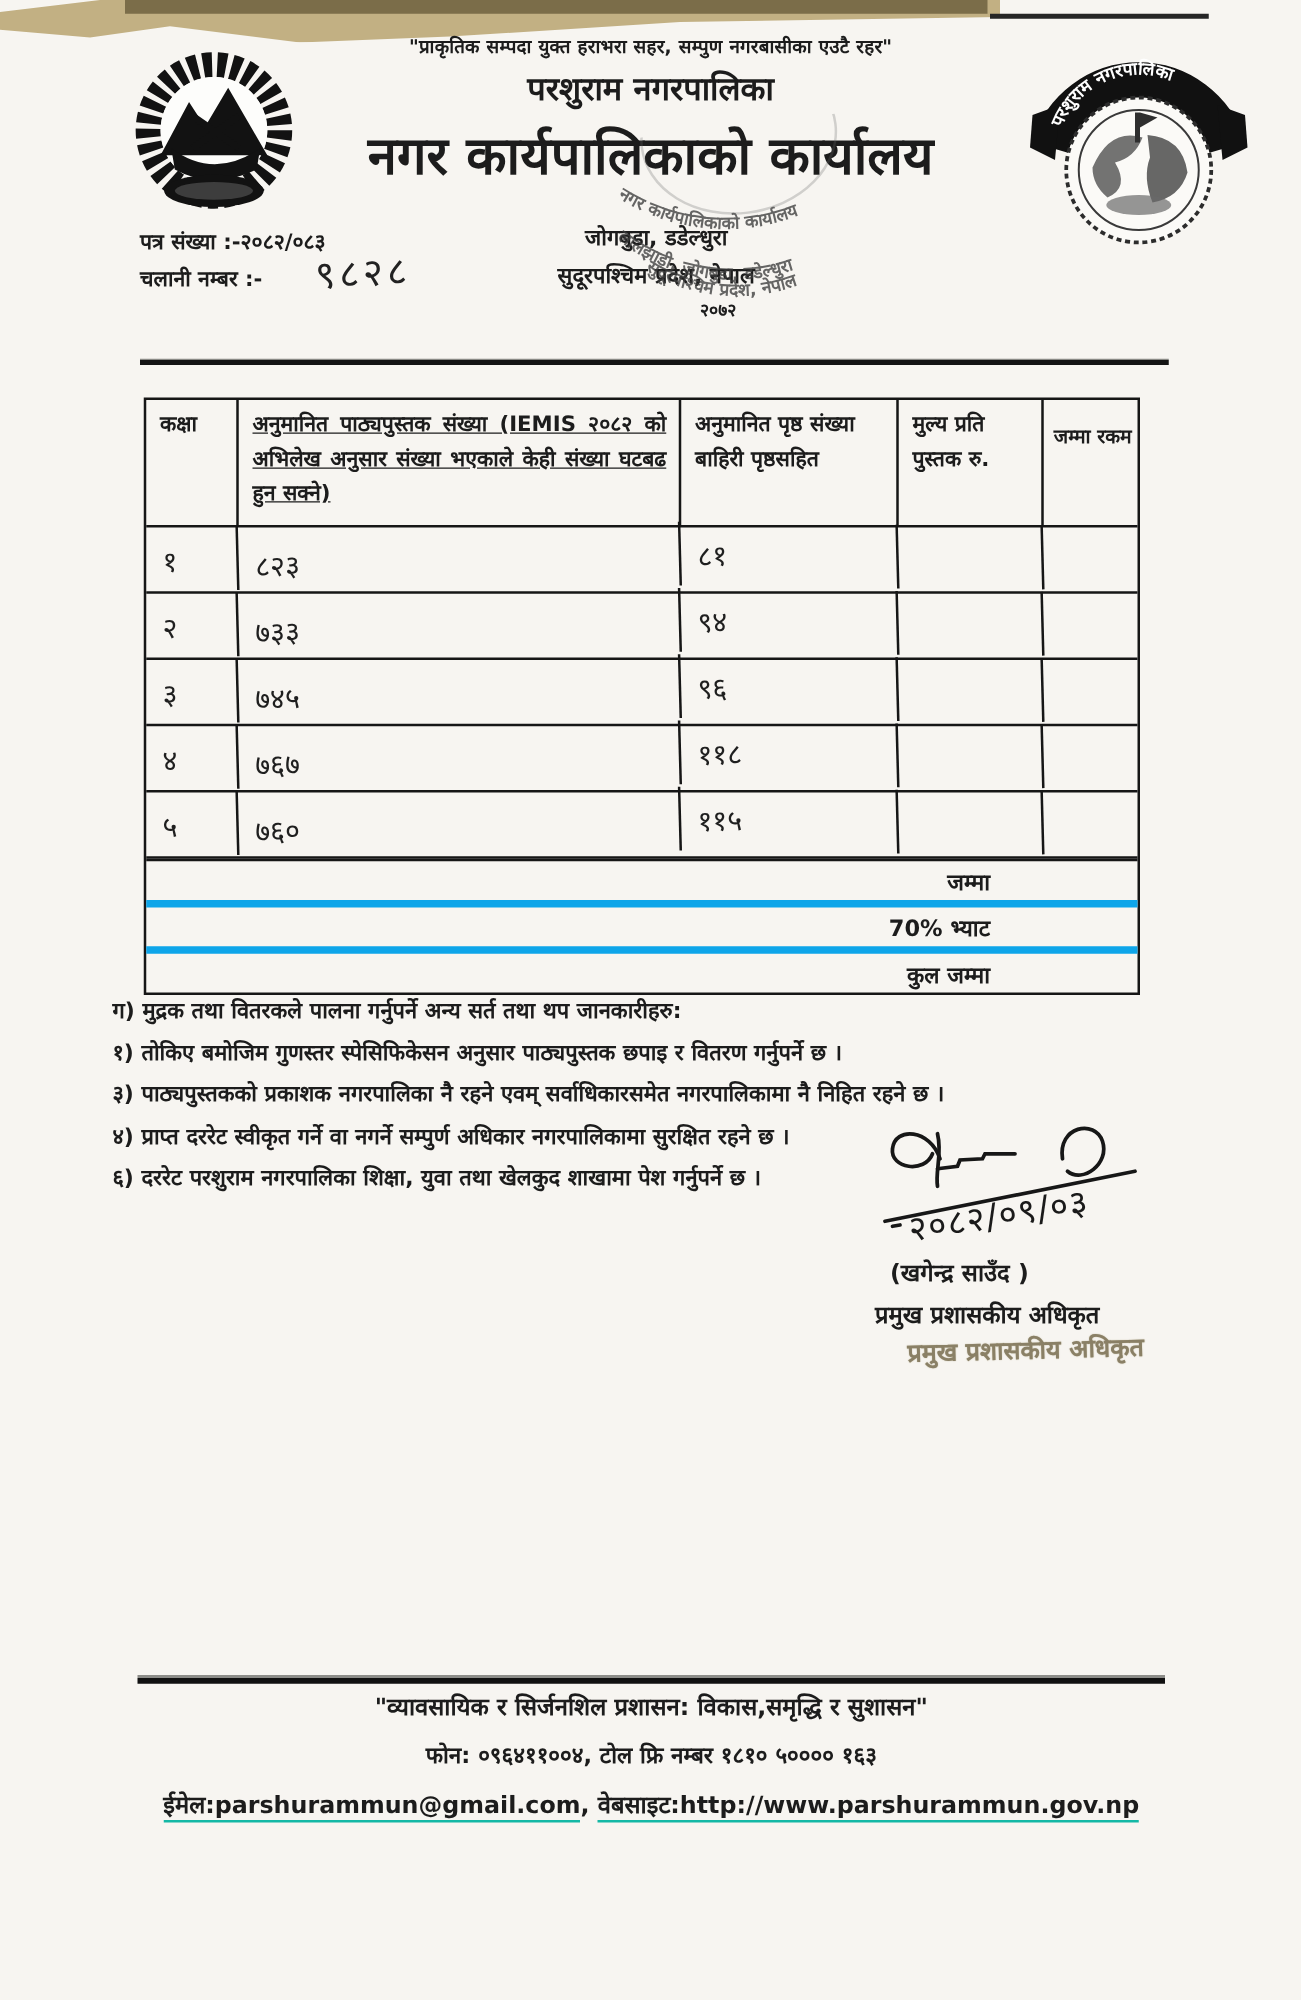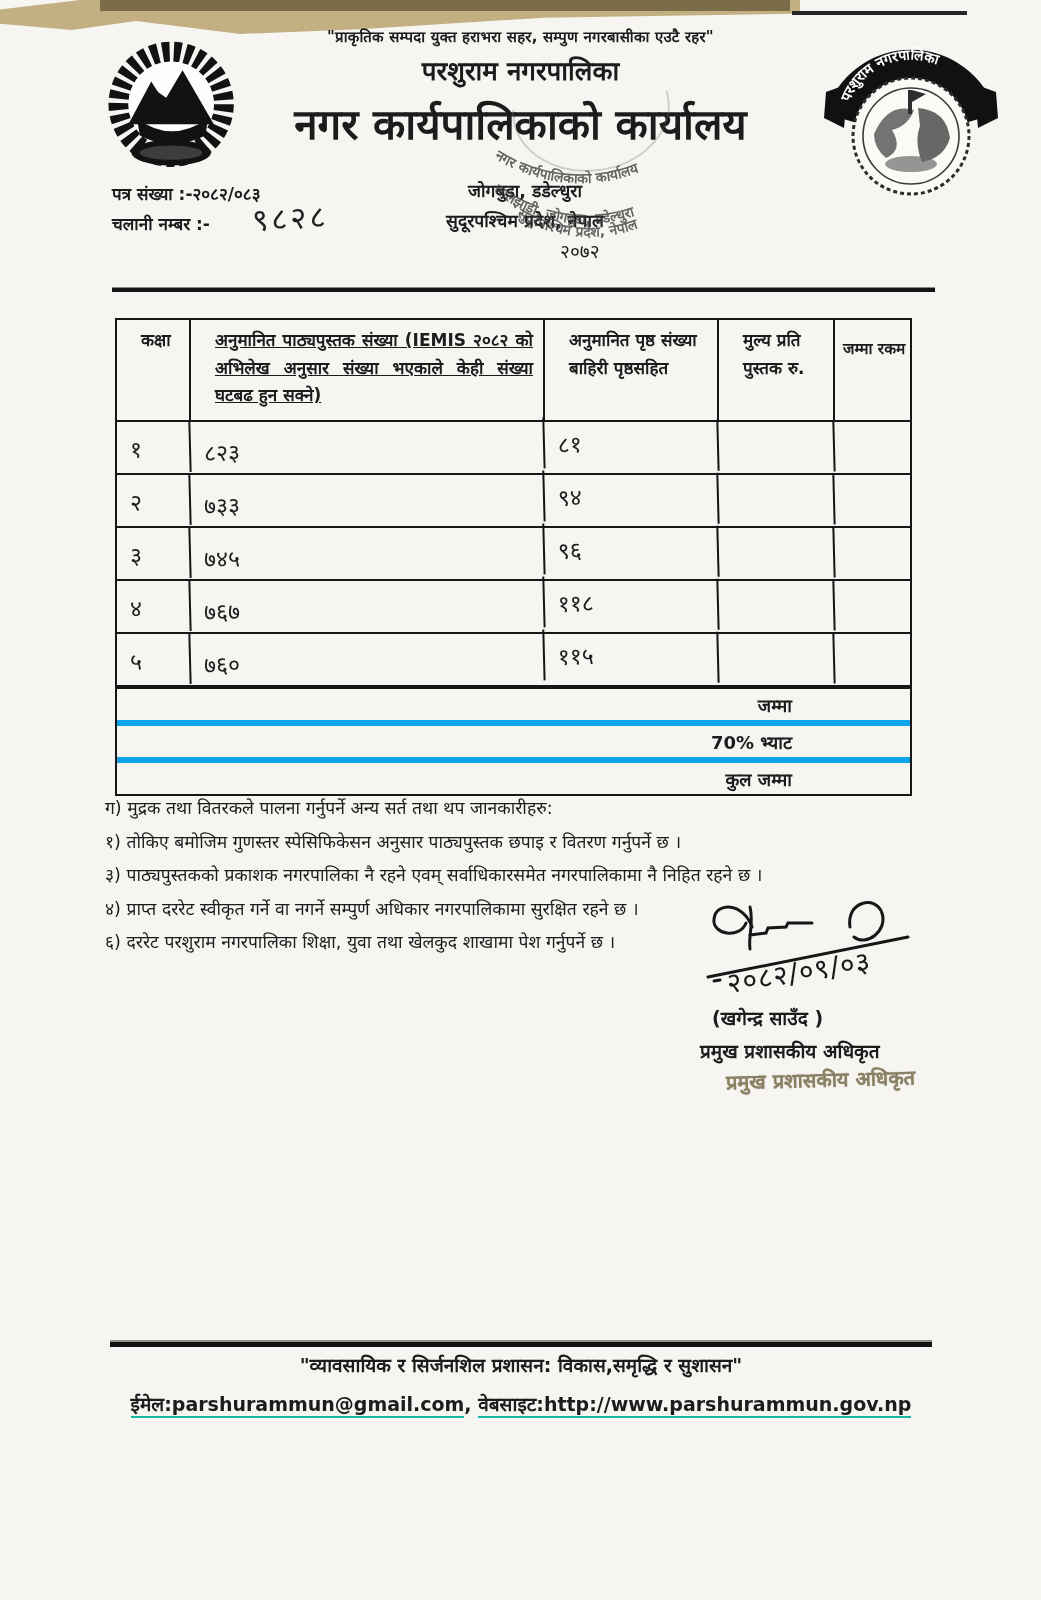--- a/index.html
+++ b/index.html
@@ -13,47 +13,47 @@
   
   .motto{position:absolute;left:0;top:26px;width:1041px;text-align:center;
          font-size:15px;font-weight:700;letter-spacing:.2px;}
   .muni{position:absolute;left:0;top:52px;width:1041px;text-align:center;font-size:26px;font-weight:700;}
   .office{position:absolute;left:0;top:94px;width:1041px;text-align:center;font-size:42px;font-weight:700;}
   .letterinfo{position:absolute;left:112px;top:180px;font-size:17px;font-weight:700;line-height:1.75;}
   .dispatch-val{position:absolute;left:252px;top:196px;font-size:31px;font-weight:400;
                 transform:rotate(-3deg);letter-spacing:3px;color:#222;}
   .address{position:absolute;left:395px;top:176px;width:260px;text-align:center;
            font-size:17.5px;font-weight:700;line-height:1.72;}
-  .year{position:absolute;left:560px;top:238px;font-size:19px;font-weight:400;}
+  .year{position:absolute;left:560px;top:238px;font-size:14px;font-weight:700;}
   .emblem-left{position:absolute;left:88px;top:36px;width:172px;height:148px;}
   .emblem-right{position:absolute;left:822px;top:30px;width:178px;height:182px;}
   .stamp-overlay{position:absolute;left:470px;top:100px;width:260px;height:165px;
                  transform:rotate(-7deg);opacity:.78;}
   .hrule{position:absolute;left:112px;top:287px;width:823px;height:5px;
          background:linear-gradient(#8a8a86 0 1px,#141414 1px 100%);}
   
   .tbl{position:absolute;left:115px;top:318px;width:793px;border:2px solid #161616;
        box-sizing:content-box;background:transparent;}
   .tr{display:flex;border-bottom:2px solid #161616;}
   .tr:last-child{border-bottom:none;}
   .td{border-right:2px solid #161616;box-sizing:border-box;overflow:hidden;}
   .td:last-child{border-right:none;}
   .c1{width:74px;} .c2{width:354px;} .c3{width:174px;} .c4{width:116px;} .c5{flex:1;}
-  .th{font-size:17px;font-weight:700;line-height:1.62;padding:7px 10px 0 24px;}
+  .th{font-size:17px;font-weight:700;line-height:1.62;padding:7px 10px 0 11px;}
   .th.just{text-align:justify;text-decoration:underline;}
   .head-row{height:100px;}
   .data-row{height:51px;}
   .hand{font-size:23px;font-weight:400;color:#1f1f1f;transform:rotate(-1.5deg);
         display:flex;align-items:center;padding-left:13px;}
   .sum-row{height:31px;display:flex;justify-content:flex-end;align-items:center;
            padding-right:118px;font-size:18px;font-weight:700;border-bottom:6px solid #0ea5e9;}
   .sum-wrap .sum-row:last-child{border-bottom:none;}
   .sum-wrap{border-top:2px solid #161616;}
   
-  .notes{position:absolute;left:105px;top:795px;width:740px;font-size:17.5px;font-weight:400;}
+  .notes{position:absolute;left:90px;top:795px;width:740px;font-size:17.5px;font-weight:700;}
   .notes div{margin-bottom:9.5px;}
   
   .sig-svg{position:absolute;left:700px;top:893px;width:225px;height:120px;}
   .sig-date{position:absolute;left:726px;top:952px;font-size:28px;font-weight:400;color:#1a1a1a;
             transform:rotate(-9deg);letter-spacing:1px;}
   .sig-name{position:absolute;left:712px;top:1005px;font-size:19px;font-weight:700;}
   .sig-title{position:absolute;left:700px;top:1038px;font-size:19px;font-weight:700;}
   .sig-stamp{position:absolute;left:726px;top:1066px;font-size:20px;font-weight:700;
              color:#8a8066;transform:rotate(-1.5deg);text-shadow:0 0 1px #b5ac92;}
   
@@ -210,19 +210,20 @@
     </g>
   </svg>
   <div class="sig-date">२०८२/०९/०३</div>
   <div class="sig-name">(खगेन्द्र साउँद )</div>
   <div class="sig-title">प्रमुख प्रशासकीय अधिकृत</div>
   <div class="sig-stamp">प्रमुख प्रशासकीय अधिकृत</div>
 
   <div class="footer-rule"></div>
   <div class="footer">
     <div class="f-slogan">"व्यावसायिक र सिर्जनशिल प्रशासन: विकास,समृद्धि र सुशासन"</div>
+    <div class="f-phone">फोन: ०९६४११००४, टोल फ्रि नम्बर १८१० ५०००० १६३</div>
     <div class="f-email">
       <span class="u"><span>ईमेल:</span><span>parshurammun@gmail.com</span></span><span>, </span>
       <span class="u"><span>वेबसाइट:</span><span>http://www.parshurammun.gov.np</span></span>
     </div>
   </div>
 
 </div>
 
 </body></html>

